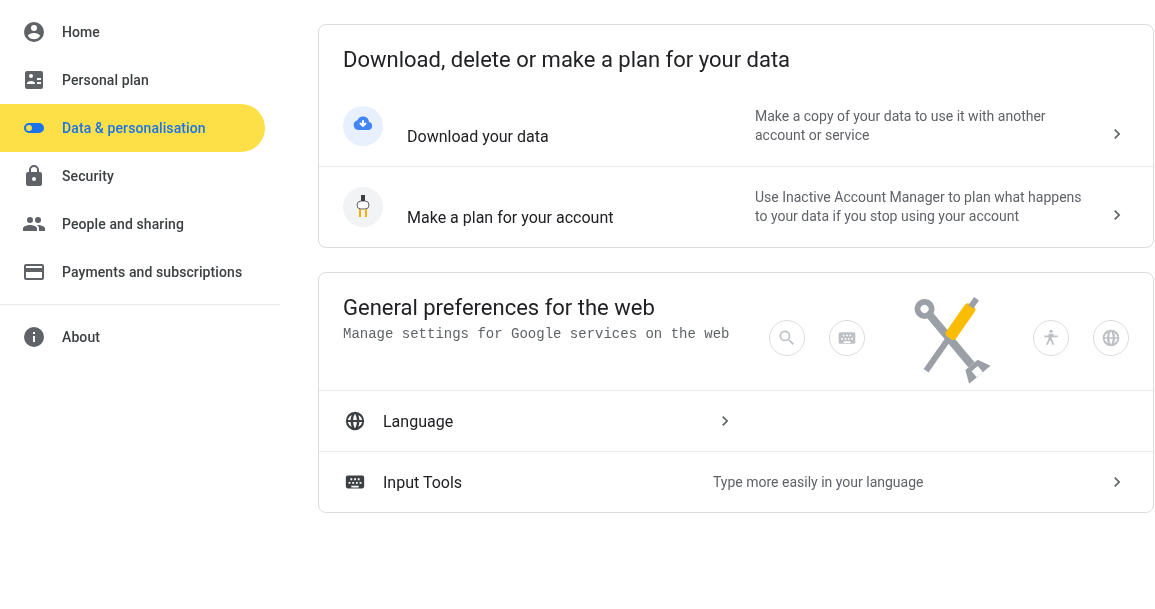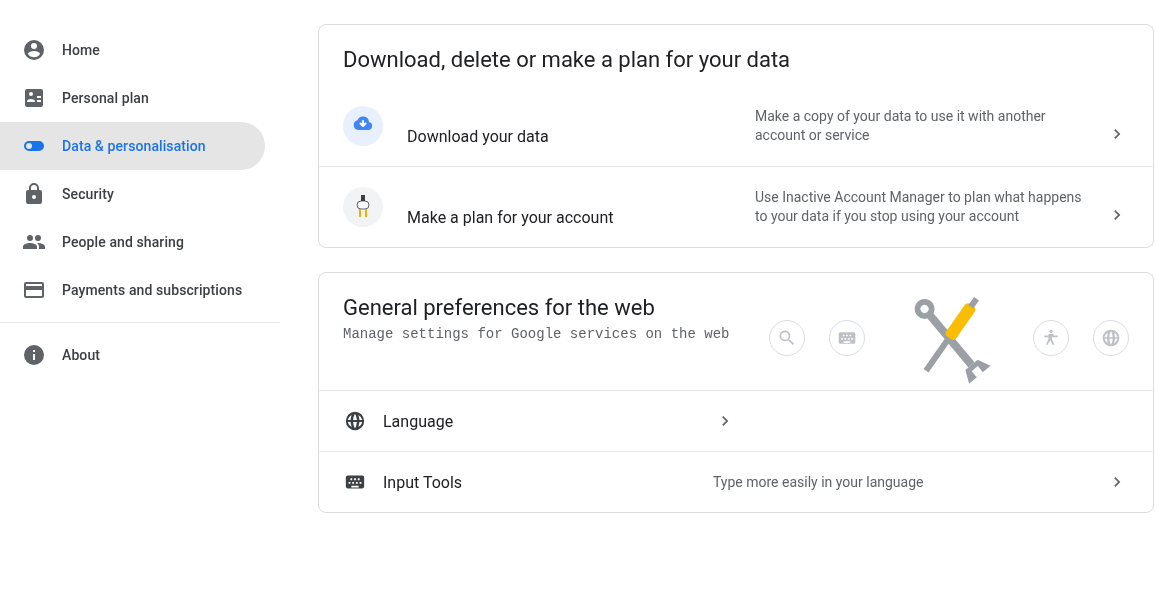--- a/index.html
+++ b/index.html
@@ -12,36 +12,36 @@
   }
   .page {
     display: flex;
     width: 1155px;
     height: 609px;
     overflow: hidden;
   }
   
   .sidebar {
     width: 280px;
-    padding-top: 26px;
+    padding-top: 8px;
     border-right: none;
   }
   .nav-item {
     display: flex;
     align-items: center;
     height: 48px;
     padding: 0 0 0 22px;
     cursor: pointer;
     color: #3c4043;
     border-top-right-radius: 24px;
     border-bottom-right-radius: 24px;
     width: 265px;
   }
   .nav-item.active {
-    background: #e5e5e5;
+    background: #fde047;
     color: #1a73e8;
   }
   .nav-item.active .nav-icon svg { fill: #1a73e8; }
   .nav-icon {
     width: 24px;
     height: 24px;
     display: flex;
     align-items: center;
     justify-content: center;
     margin-right: 16px;

